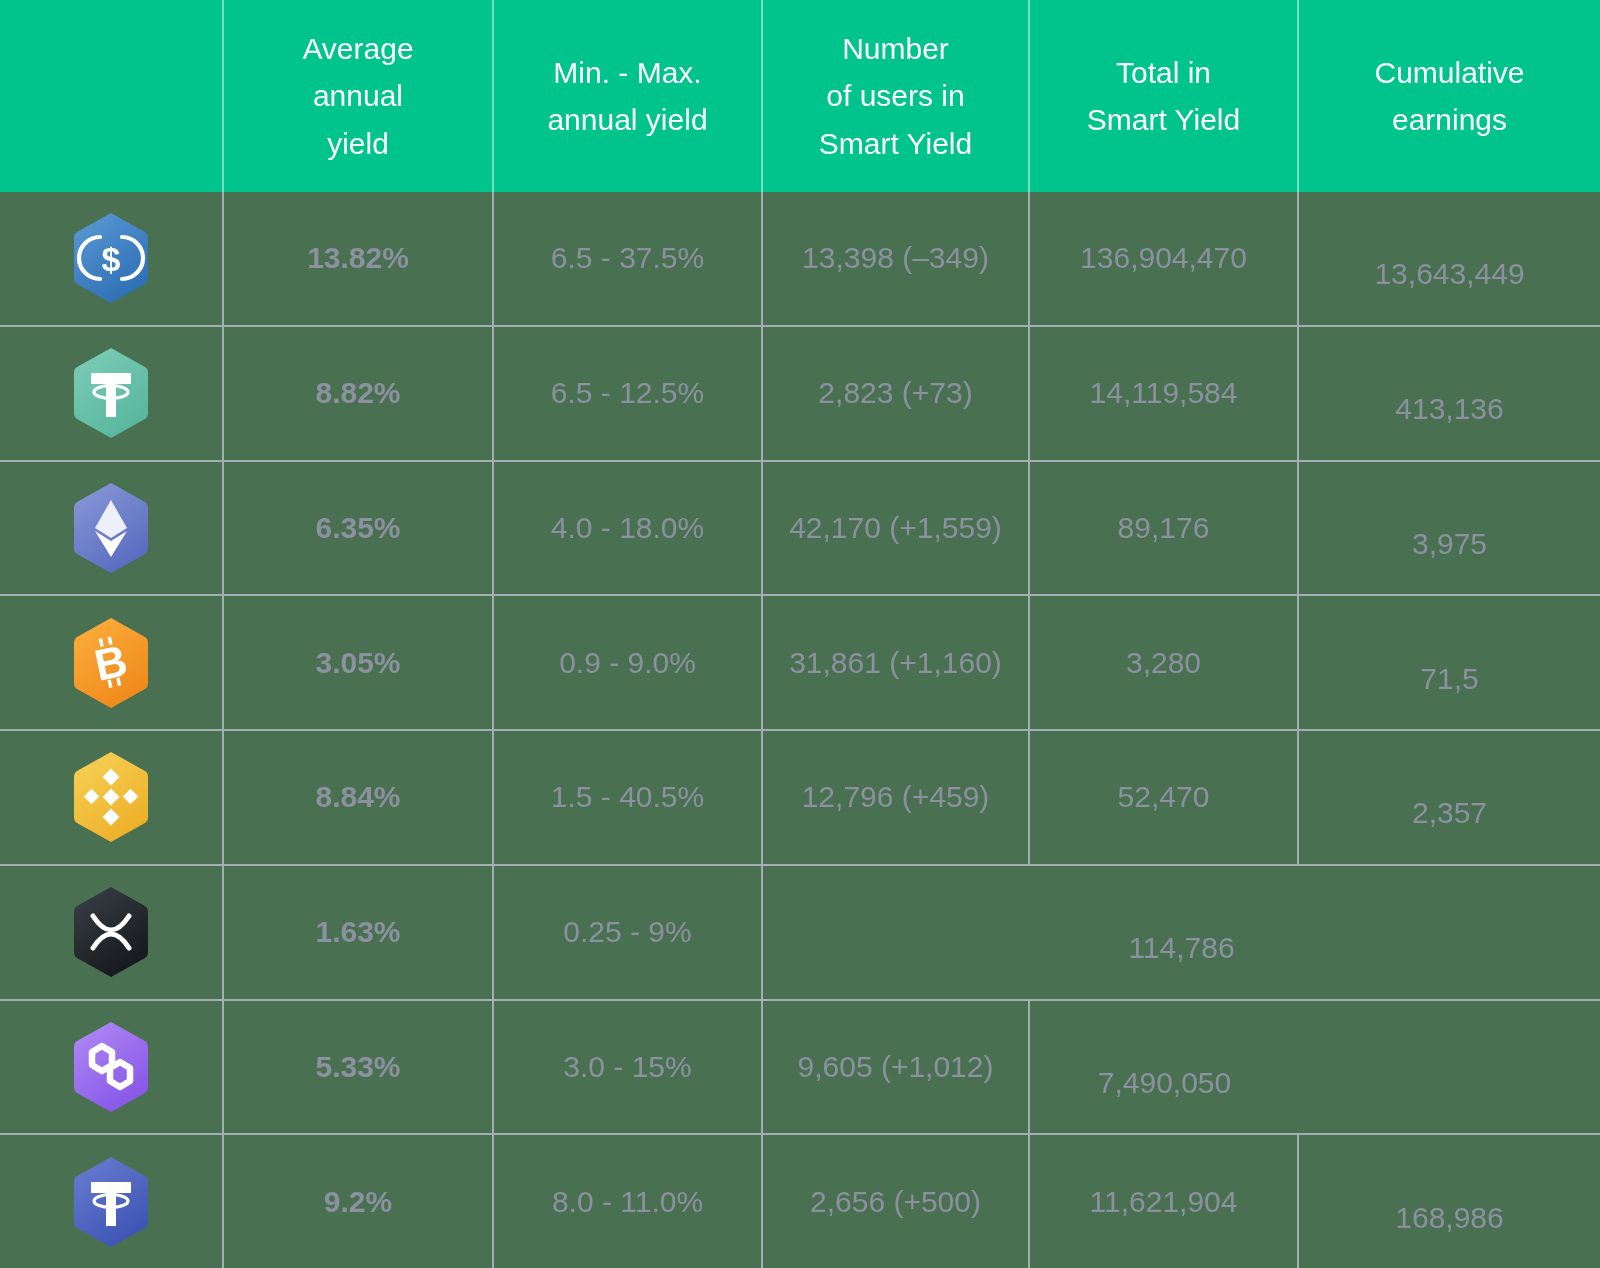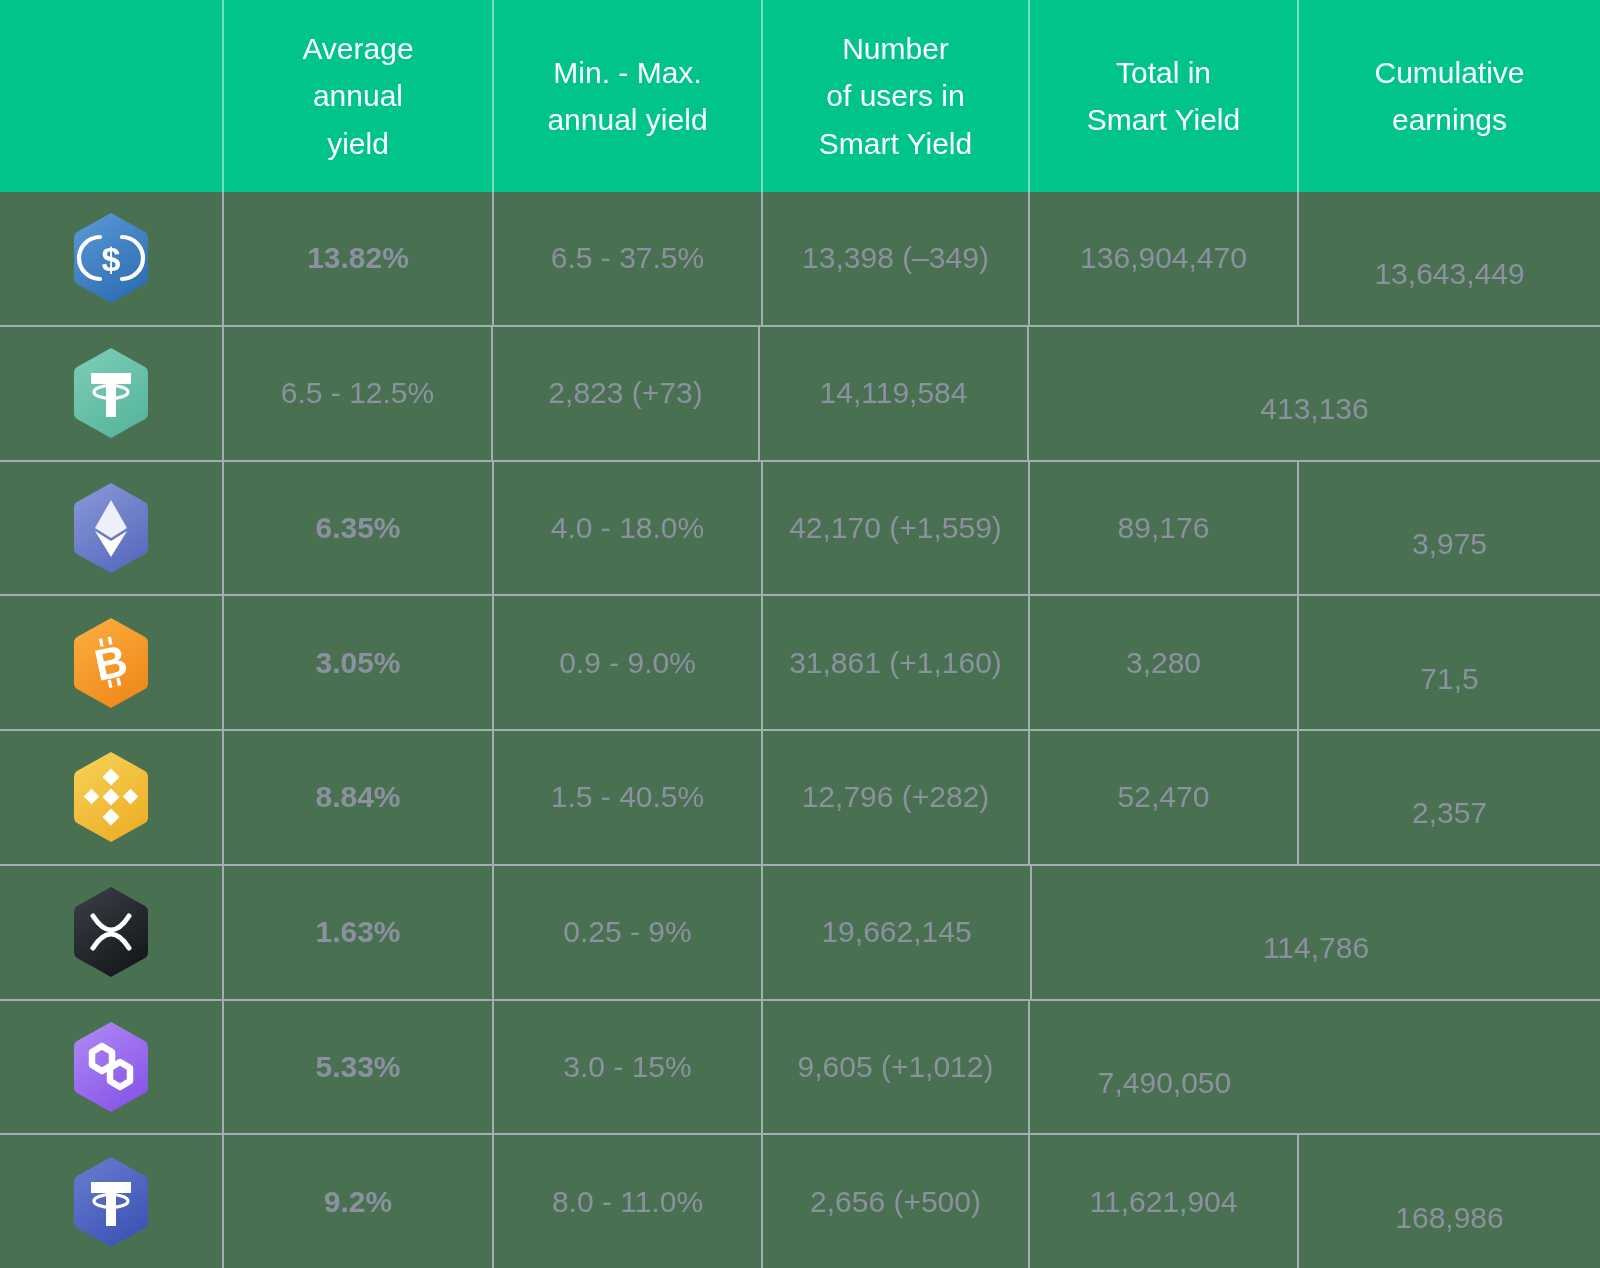--- a/index.html
+++ b/index.html
@@ -115,20 +115,21 @@
                   <stop offset="1" stop-color="#59b79e"></stop>
                 </linearGradient>
               </defs>
               <path d="M39 1 L73 20 Q76 22 76 26 L76 66 Q76 70 73 72 L39 91 L5 72 Q2 70 2 66 L2 26 Q2 22 5 20 Z" fill="url(#gusdt)"></path>
               <rect x="19" y="26" width="40" height="11" fill="#fff"></rect>
               <rect x="34" y="26" width="10" height="44" fill="#fff"></rect>
               <ellipse cx="39" cy="45" rx="17" ry="6.5" fill="none" stroke="#fff" stroke-width="3.2"></ellipse>
             </svg>
           </span>
         </div>
+        <div class="cell c-avg avg">8.82%</div>
         <div class="cell c-range">6.5 - 12.5%</div>
         <div class="cell c-users">2,823 (+73)</div>
         <div class="cell c-total">14,119,584</div>
         <div class="cell c-cum">413,136</div>
       </div>
       <div class="row">
         <div class="cell c-icon">
           <span>
             <svg class="coin-icon" viewBox="0 0 78 92" xmlns="http://www.w3.org/2000/svg">
               <defs>
@@ -192,21 +193,21 @@
                 <rect x="14" y="40" width="11" height="11" transform="rotate(45 19.5 45.5)"></rect>
                 <rect x="53" y="40" width="11" height="11" transform="rotate(45 58.5 45.5)"></rect>
                 <rect x="33" y="40" width="12" height="12" transform="rotate(45 39 46)"></rect>
                 <rect x="33" y="60" width="12" height="12" transform="rotate(45 39 66)"></rect>
               </g>
             </svg>
           </span>
         </div>
         <div class="cell c-avg avg">8.84%</div>
         <div class="cell c-range">1.5 - 40.5%</div>
-        <div class="cell c-users">12,796 (+282)</div>
+        <div class="cell c-users">12,796 (+459)</div>
         <div class="cell c-total">52,470</div>
         <div class="cell c-cum">2,357</div>
       </div>
       <div class="row">
         <div class="cell c-icon">
           <span>
             <svg class="coin-icon" viewBox="0 0 78 92" xmlns="http://www.w3.org/2000/svg">
               <defs>
                 <linearGradient id="gxrp" x1="0" y1="0" x2="0.6" y2="1">
                   <stop offset="0" stop-color="#3a4148"></stop>
@@ -216,21 +217,20 @@
               <path d="M39 1 L73 20 Q76 22 76 26 L76 66 Q76 70 73 72 L39 91 L5 72 Q2 70 2 66 L2 26 Q2 22 5 20 Z" fill="url(#gxrp)"></path>
               <g fill="none" stroke="#fff" stroke-width="5" stroke-linecap="round">
                 <path d="M21 30 Q30 44 39 44 Q48 44 57 30"></path>
                 <path d="M21 62 Q30 48 39 48 Q48 48 57 62"></path>
               </g>
             </svg>
           </span>
         </div>
         <div class="cell c-avg avg">1.63%</div>
         <div class="cell c-range">0.25 - 9%</div>
-        <div class="cell c-total">19,662,145</div>
         <div class="cell c-cum">114,786</div>
       </div>
       <div class="row">
         <div class="cell c-icon">
           <span>
             <svg class="coin-icon" viewBox="0 0 78 92" xmlns="http://www.w3.org/2000/svg">
               <defs>
                 <linearGradient id="gmatic" x1="0" y1="0" x2="0.6" y2="1">
                   <stop offset="0" stop-color="#b18cf5"></stop>
                   <stop offset="1" stop-color="#8857e8"></stop>

